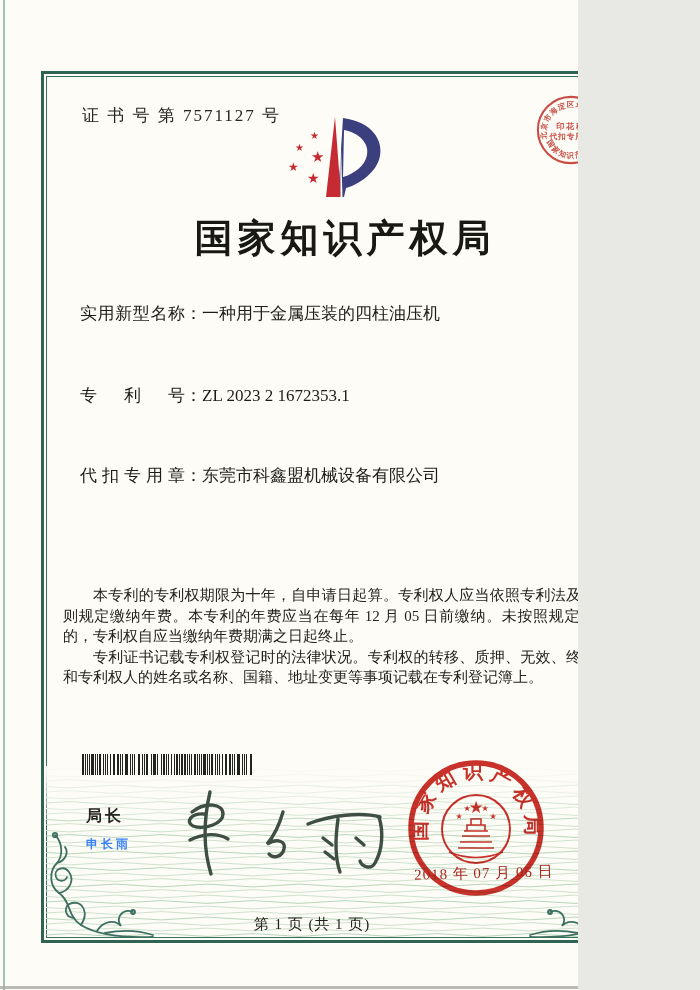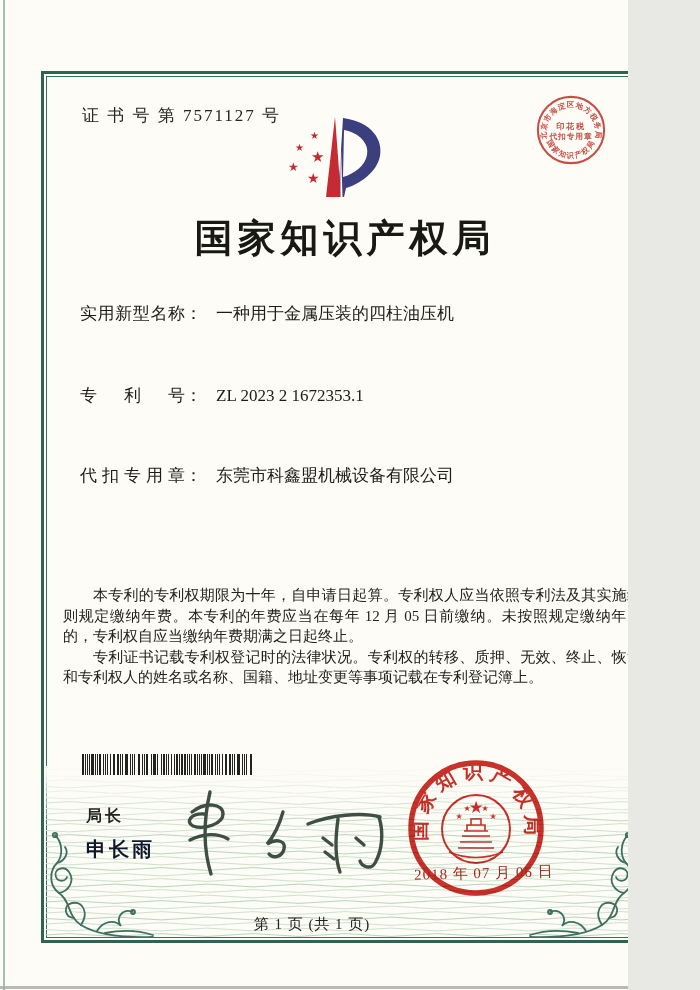--- a/index.html
+++ b/index.html
@@ -1,18 +1,18 @@
 <!DOCTYPE html>
 <html><head>
 <meta charset="utf-8">
 <style>
   * { margin:0; padding:0; box-sizing:border-box; }
   html,body { width:700px; height:990px; }
   body { background:#e8e8e4; font-family:"Liberation Serif", serif; }
-  .page { position:absolute; left:0; top:0; width:628px; height:990px; background:#fdfcf6; overflow:hidden; }
+  .page { position:absolute; left:0; top:0; width:578px; height:990px; background:#fdfcf6; overflow:hidden; }
 
   
   .edge-left   { position:absolute; left:3px; top:0; width:2px; height:990px; background:#5d8f78; opacity:.55; }
   .edge-right  { position:absolute; left:693px; top:0; width:3px; height:990px; background:#77807a; opacity:.8; }
   .edge-bottom { position:absolute; left:0; top:986px; width:700px; height:3px; background:#a8aaa2; opacity:.8; }
 
   
   .frame { position:absolute; left:41px; top:71px; width:602px; height:872px; border:3px solid #2f6454; }
   .frame-inner { position:absolute; left:2px; top:2px; right:2px; bottom:2px; border:1px solid #37705e; }
 
@@ -20,21 +20,21 @@
 
   .logo { position:absolute; left:283px; top:108px; width:104px; height:100px; }
   .logo .star { position:absolute; color:#c62a33; line-height:1; }
 
   .title { position:absolute; left:0; top:213px; width:690px; text-align:center;
            font-size:38px; font-weight:bold; color:#191914; letter-spacing:5px; }
 
   .row { position:absolute; left:80px; font-size:17px; color:#1d1d17; width:560px; line-height:20px; }
   .lbl  { display:inline-block; width:105px; text-align:justify; text-align-last:justify; vertical-align:top; }
   .colon{ vertical-align:top; }
-  .val  { margin-left:14px; vertical-align:top; }
+  .val  { margin-left:0; vertical-align:top; }
   .val2 { display:inline-block; vertical-align:top; max-width:430px; line-height:21px; }
   .grant2 { position:absolute; left:310px; top:0; white-space:nowrap; }
   .grant2 .lbl2 { letter-spacing:1px; }
 
   .paras { position:absolute; left:63px; top:585px; width:579px; font-size:15px; line-height:20.6px;
            color:#23231c; text-align:justify; }
   .paras p { text-indent:2em; }
 
   [data-name="barcode"] { position:absolute; left:82px; top:754px; height:21px; display:flex; align-items:stretch; z-index:6; }
   [data-name="barcode"] i { display:block; background:#22221f; }
@@ -42,21 +42,21 @@
   .guilloche { position:absolute; left:46px; top:766px; width:592px; height:174px; z-index:1; }
   .wave-fade { position:absolute; left:46px; top:766px; width:592px; height:60px; z-index:2;
                background:linear-gradient(#fdfcf6, rgba(253,252,246,0)); }
   .flourish { position:absolute; top:826px; width:110px; height:115px; z-index:3; }
   .flourish.left { left:45px; }
   .flourish.right { left:528px; }
 
   .sig-title { position:absolute; left:86px; top:806px; font-family:"Liberation Sans", sans-serif;
                font-weight:bold; font-size:16px; color:#26261f; letter-spacing:3px; z-index:5; }
   .sig-name  { position:absolute; left:86px; top:836px; font-family:"Liberation Sans", sans-serif;
-               font-weight:bold; font-size:20px; color:#0f172a; letter-spacing:3px; z-index:5; }
+               font-weight:bold; font-size:12px; color:#3b82f6; letter-spacing:3px; z-index:5; }
   .signature { position:absolute; left:180px; top:784px; width:215px; height:98px; z-index:5; }
 
   .seal { position:absolute; left:401px; top:753px; width:150px; height:150px; z-index:5;
           mix-blend-mode:multiply; opacity:.95; }
   .seal-date { position:absolute; left:414px; top:864px; width:140px; font-size:15px; color:#a5281e;
                letter-spacing:1px; transform:rotate(-1.5deg); z-index:6; white-space:nowrap; }
 
   .tax-stamp { position:absolute; left:528px; top:87px; width:86px; height:86px;
                mix-blend-mode:multiply; opacity:.9; }
 

